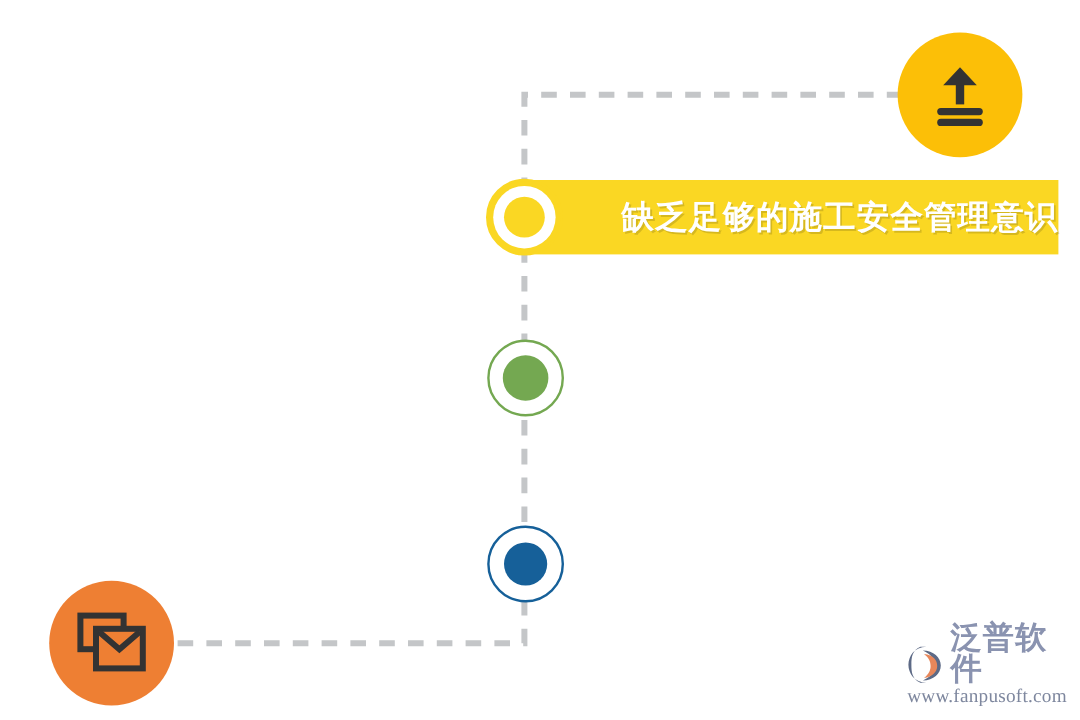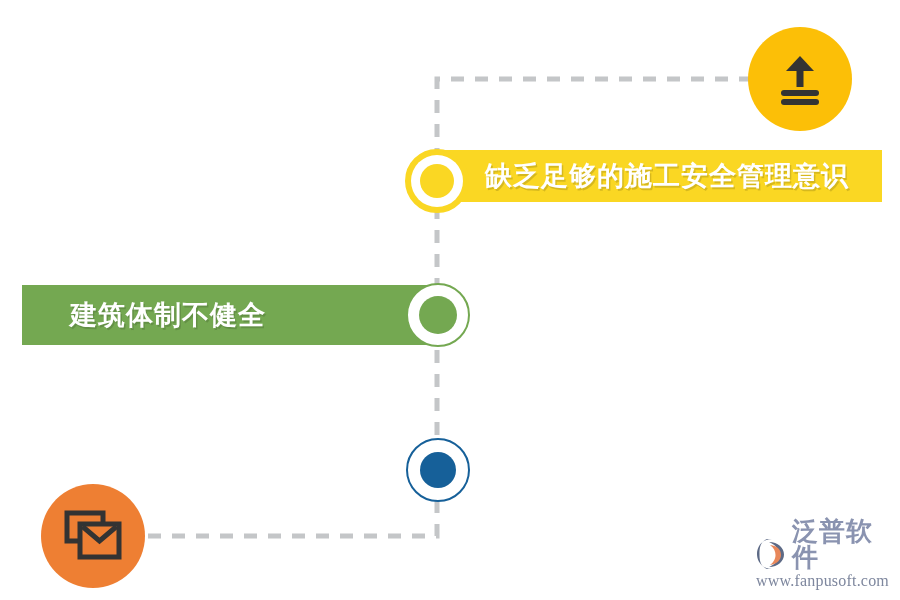--- a/index.html
+++ b/index.html
@@ -43,22 +43,23 @@
     font-size: 27px;
     letter-spacing: 1px;
     white-space: nowrap;
     text-shadow: 1.5px 1.5px 0 rgba(0,0,0,0.14);
   }
 
   .bar-yellow {
     left: 437px;
     top: 150px;
     width: 445px;
-    height: 52px;
+    height: 62px;
     background: #FAD723;
+    justify-content: flex-end;
   }
   .bar-yellow .bar-label {
     margin-left: 48px;
   }
 
   .bar-green {
     left: 22px;
     top: 285px;
     width: 415px;
     height: 60px;
@@ -232,23 +233,20 @@
 
   <div class="bar bar-yellow">
     <span class="bar-label">缺乏足够的施工安全管理意识</span>
   </div>
   <div class="marker marker-yellow">
     <div class="marker-ring">
       <div class="marker-inner"></div>
     </div>
   </div>
 
-  <div class="bar bar-green">
-    <span class="bar-label">建筑体制不健全</span>
-  </div>
   <div class="marker marker-green">
     <div class="marker-ring">
       <div class="marker-inner"></div>
     </div>
   </div>
 
   <div class="marker marker-blue">
     <div class="marker-ring">
       <div class="marker-inner"></div>
     </div>

